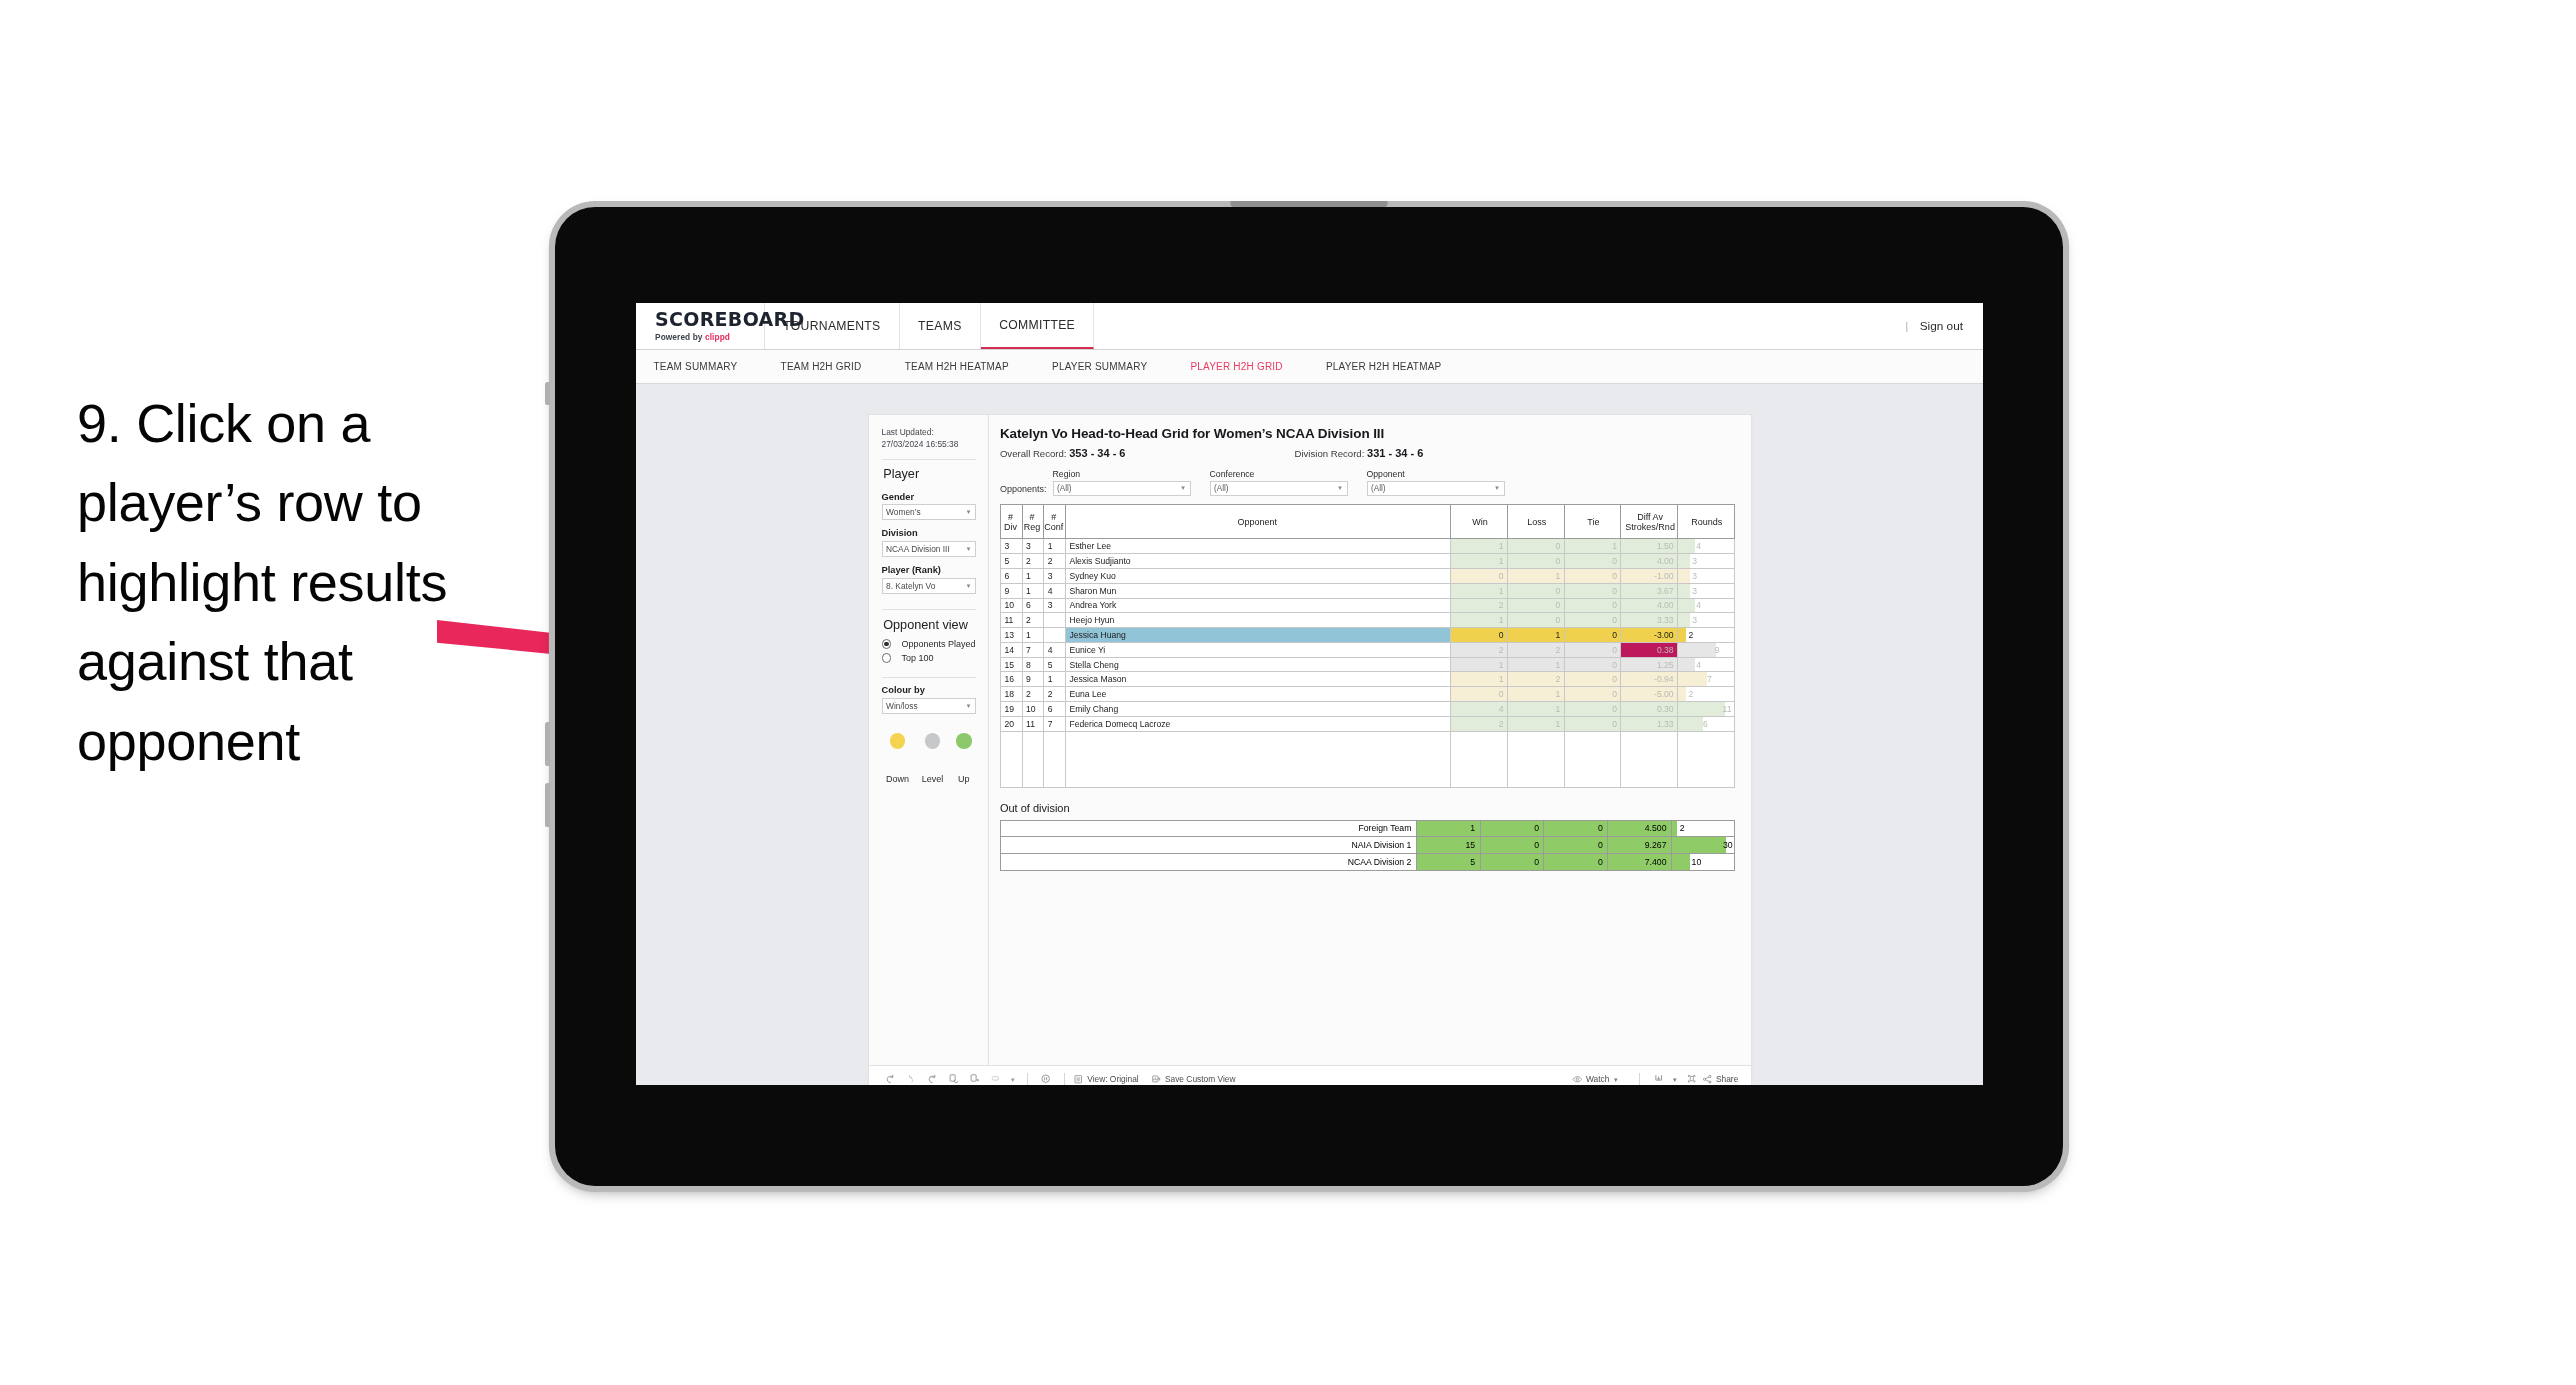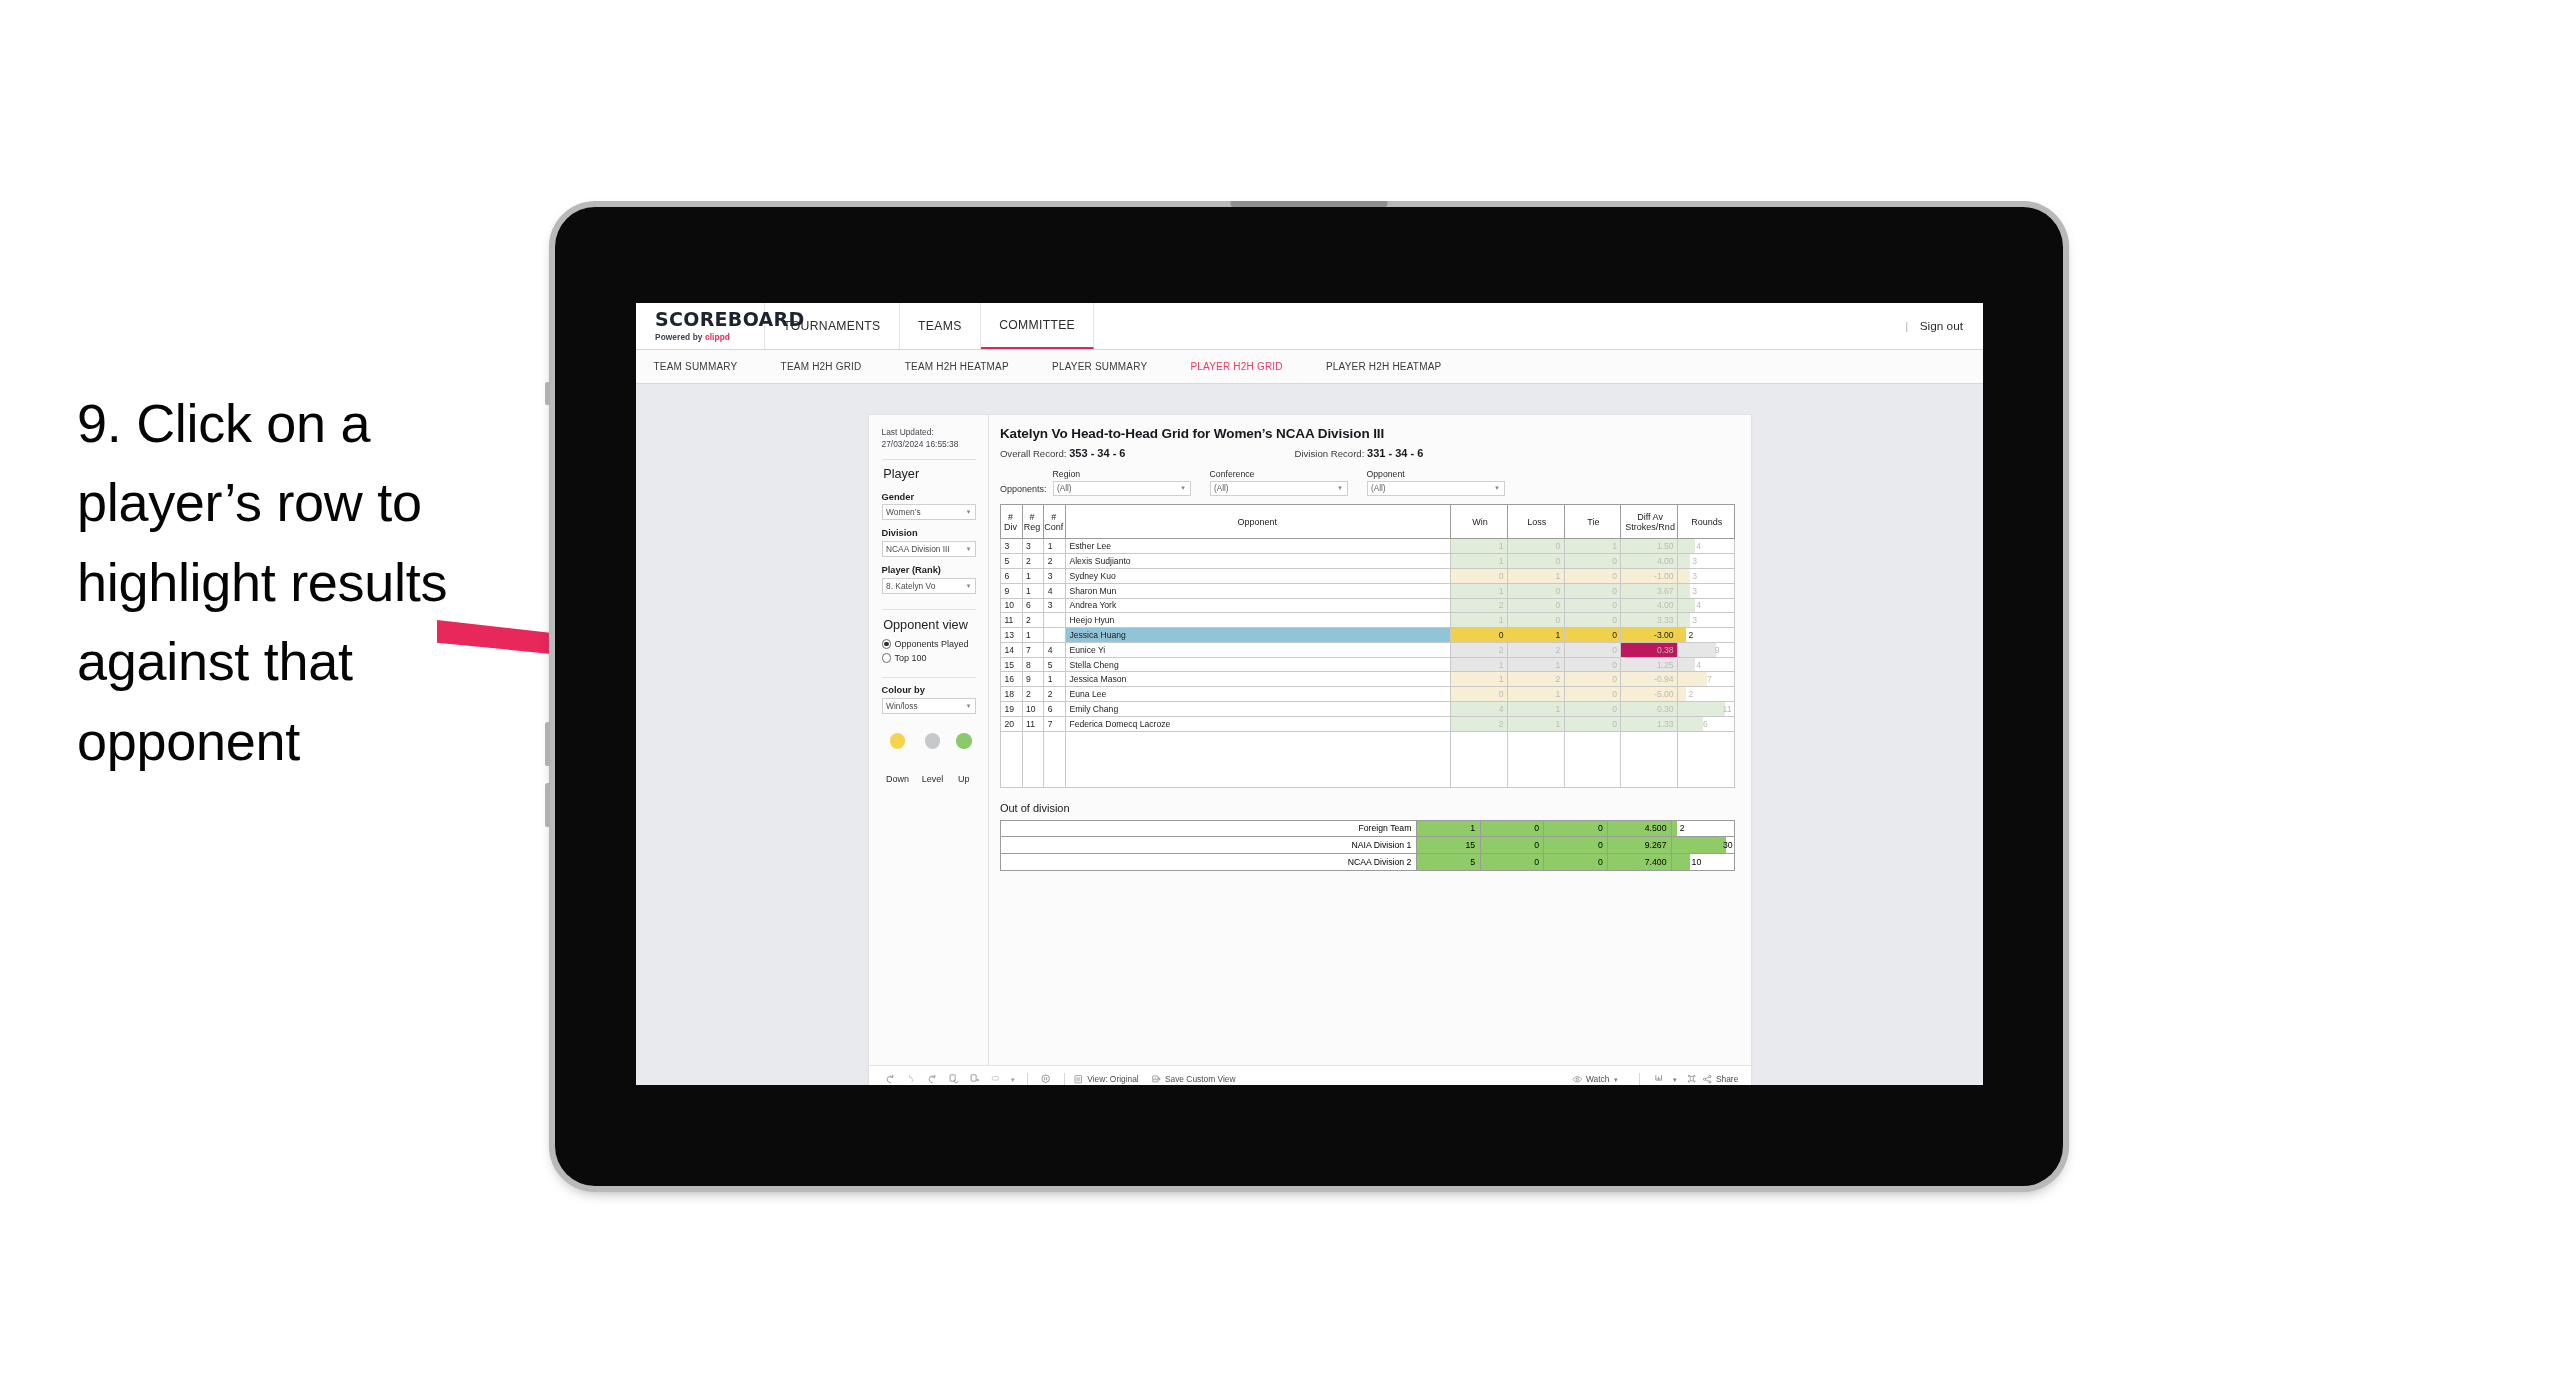--- a/index.html
+++ b/index.html
@@ -98,21 +98,21 @@
   .lastupd{font-size:8.4px;color:#43464b;line-height:1.35;}
   .hr{height:0.9px;background:#e1e1e3;margin:8.7px 0 7.9px 0;}
   .sec-title{font-size:12.7px;color:#222;font-weight:400;margin:1.7px 0 10.5px 1.7px;}
   .fld-label{font-size:9.3px;color:#1f1f1f;font-weight:700;margin-bottom:2.6px;}
   .select{
     height:14px;border:0.9px solid #cfcfd2;background:#fff;display:flex;align-items:center;
     padding:0 3.5px;font-size:8.4px;color:#4a4a4a;justify-content:space-between;
     margin-bottom:8px;cursor:pointer;
   }
   .caret{font-size:6.1px;color:#888;line-height:1;}
-  .radio-row{display:flex;align-items:center;gap:3px;margin-bottom:3.5px;font-size:9px;color:#2b2b2b;cursor:pointer;}
+  .radio-row{display:flex;align-items:center;gap:10px;margin-bottom:3.5px;font-size:9px;color:#2b2b2b;cursor:pointer;}
   .radio{
     width:7.9px;height:7.9px;border-radius:50%;border:0.9px solid #6b6b6b;
     display:inline-block;position:relative;background:#fff;flex:none;
   }
   .radio.on::after{
     content:"";position:absolute;left:1.7px;top:1.7px;width:4.4px;height:4.4px;border-radius:50%;
     background:#2d2d2d;
   }
   .legend{display:flex;justify-content:space-between;margin-top:19px;padding:0 4.4px;}
   .lg-item{display:flex;flex-direction:column;align-items:center;gap:25px;}

